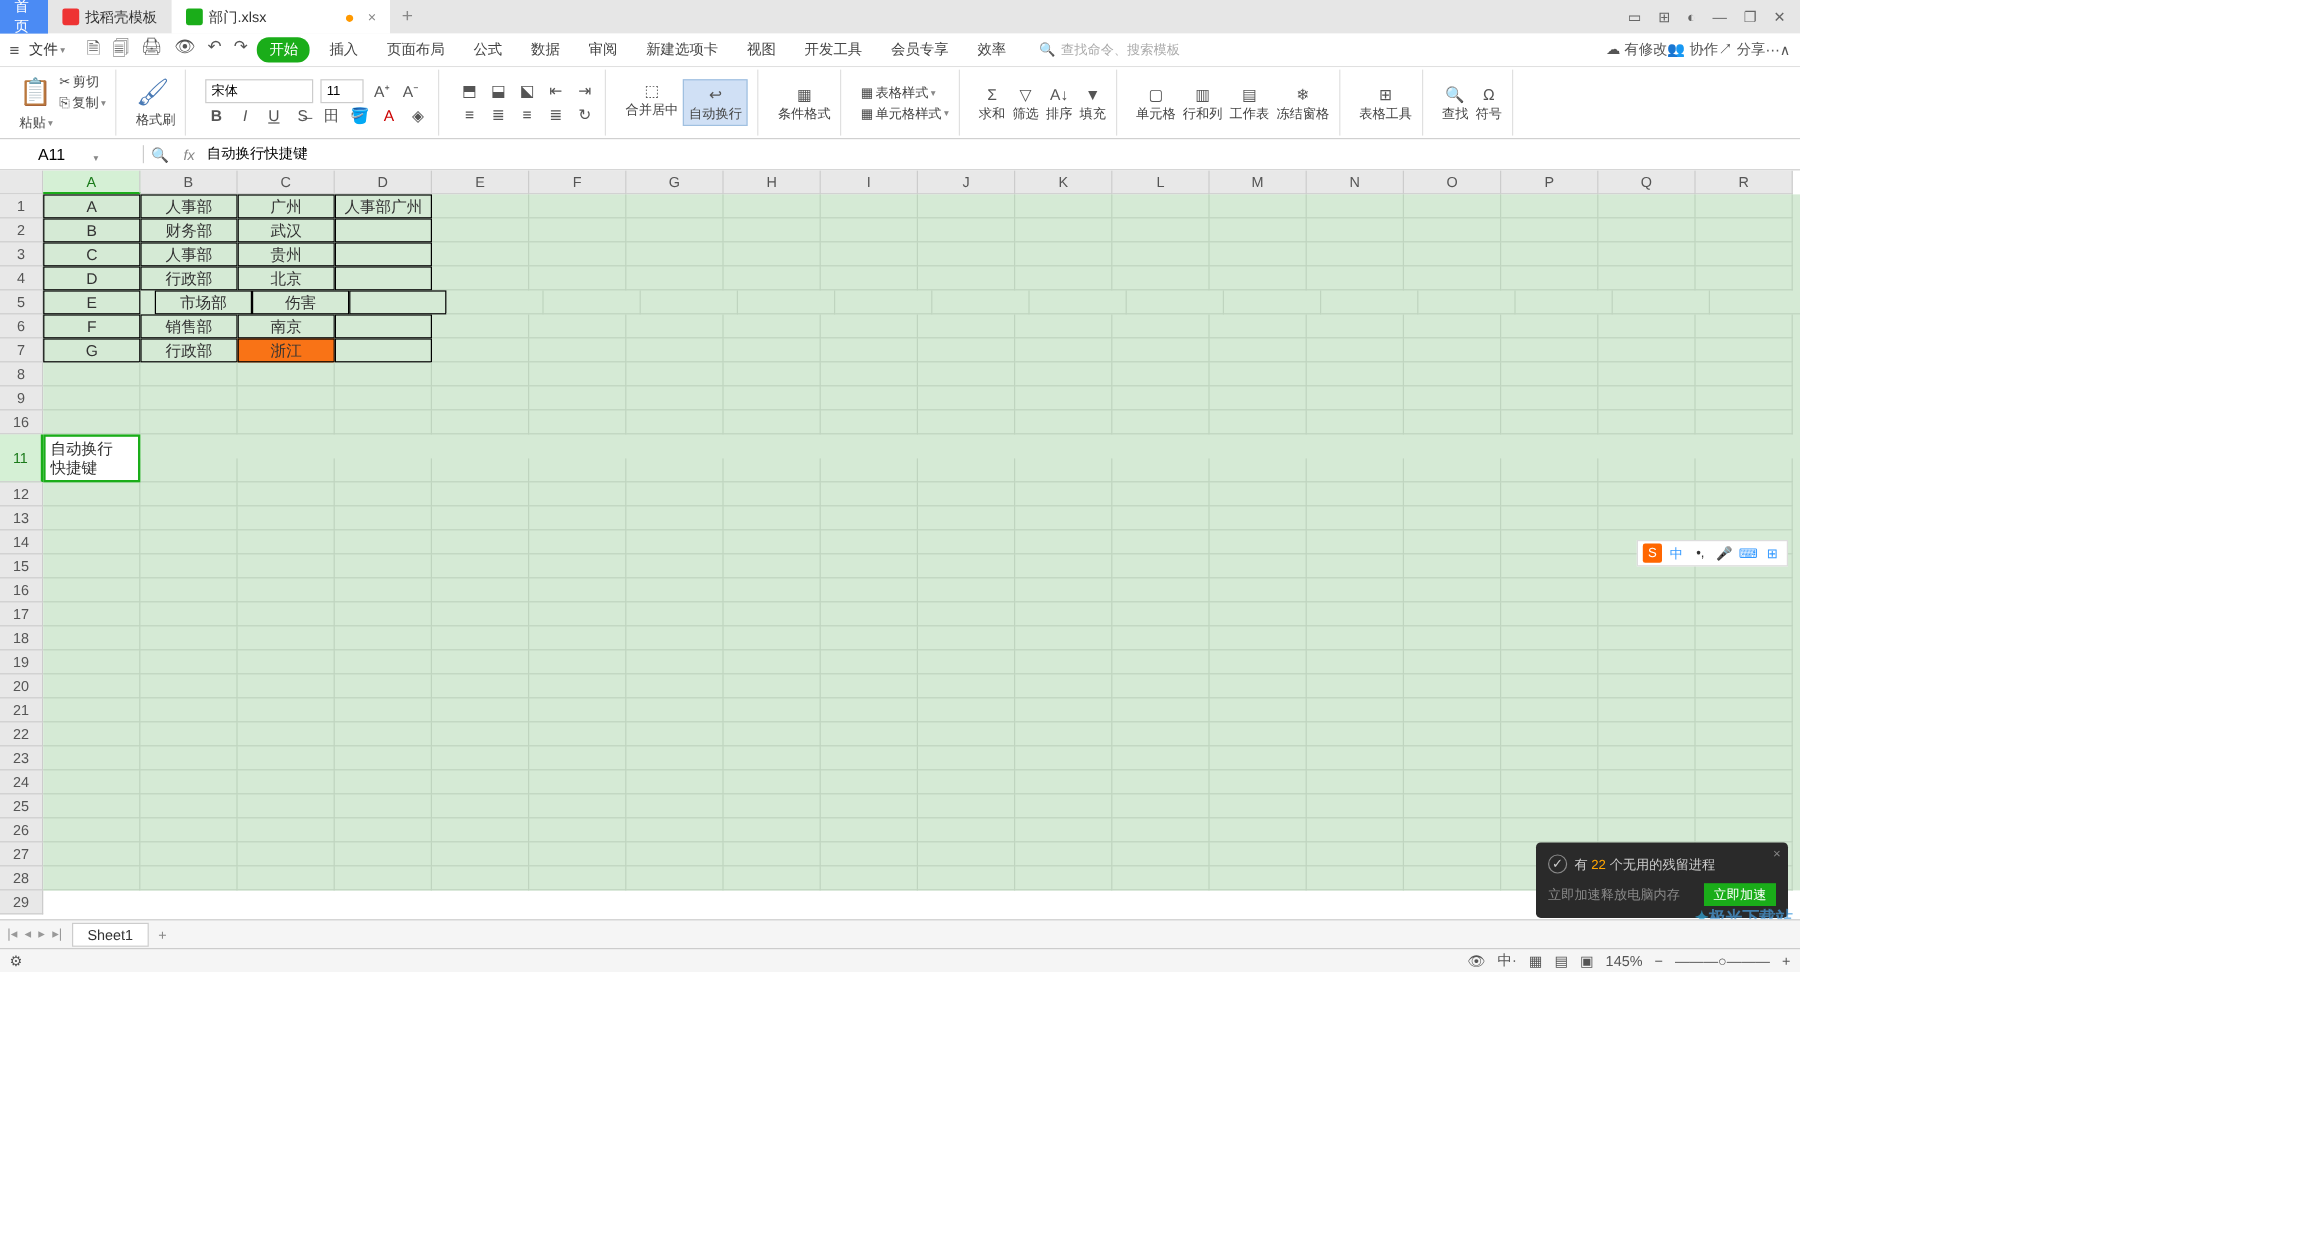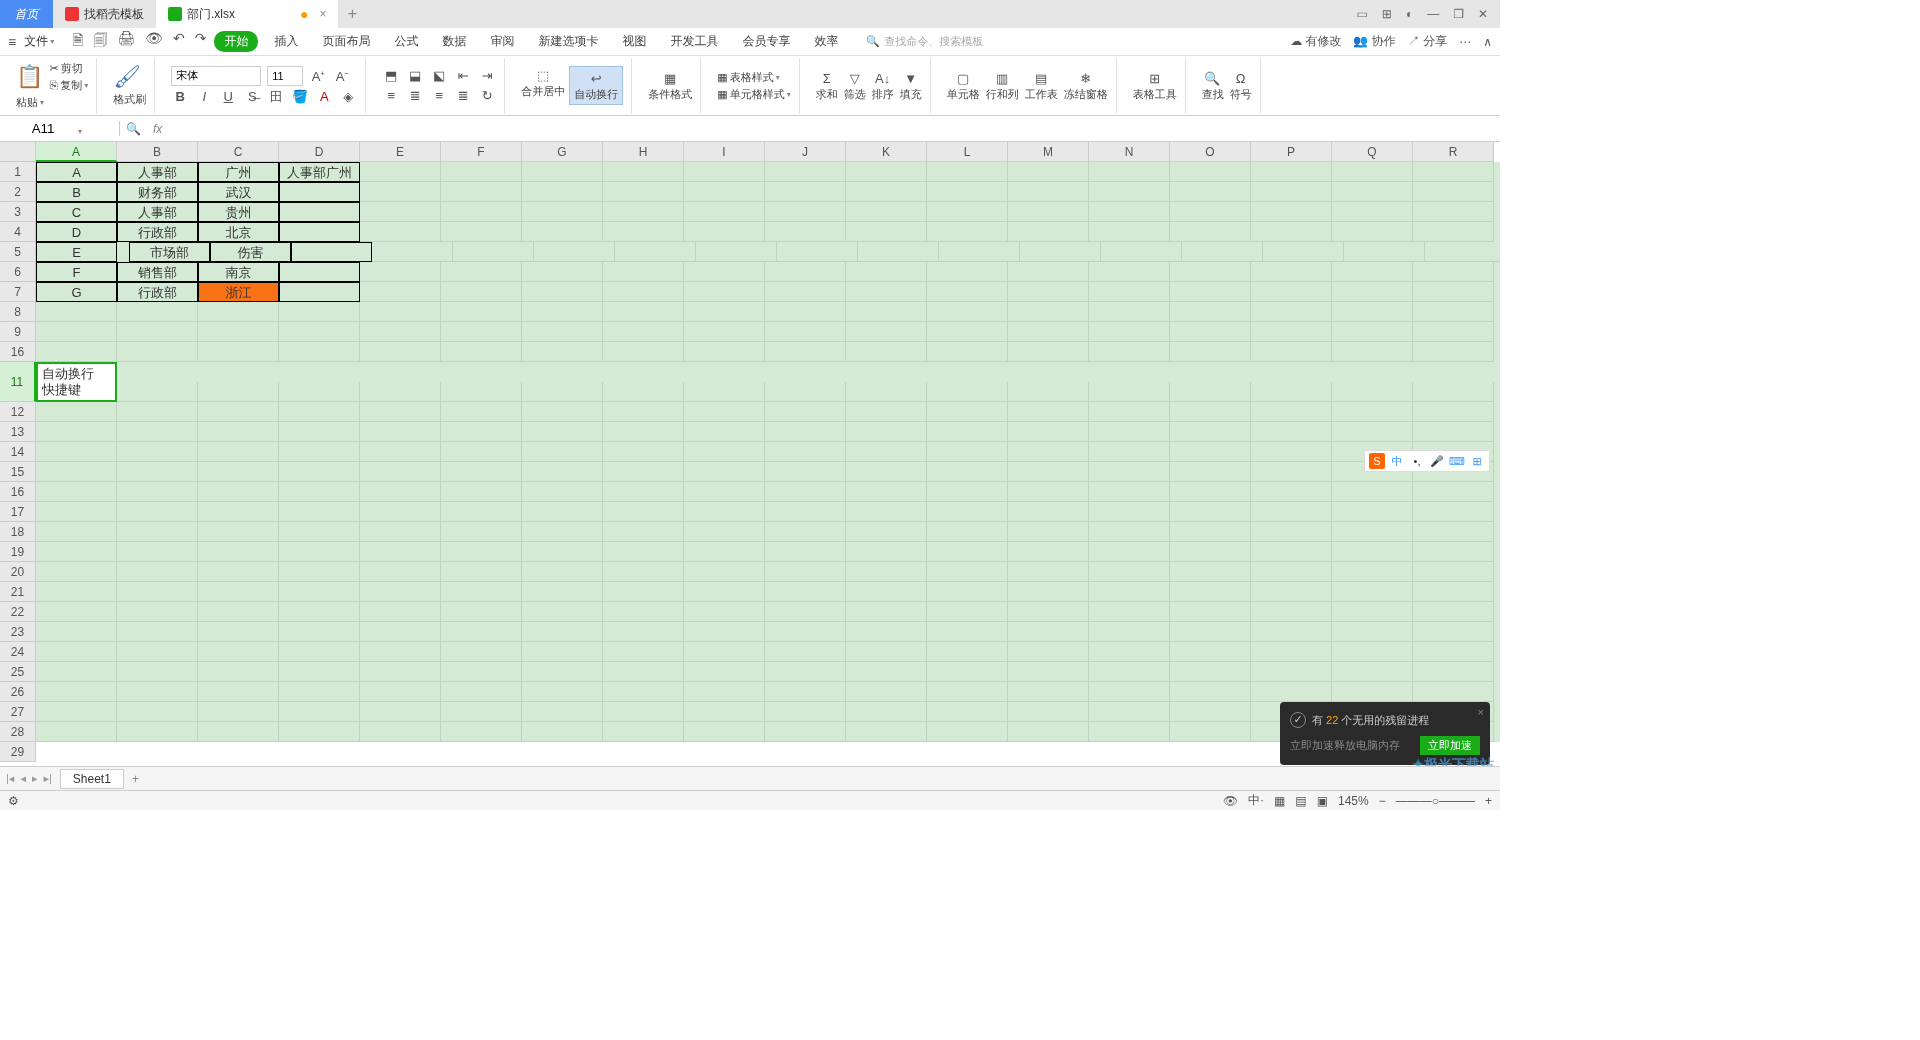--- a/index.html
+++ b/index.html
@@ -1,33 +1,33 @@
 <!DOCTYPE html>
 <html><head>
 <meta charset="utf-8">
 <style>
 * { margin:0; padding:0; box-sizing:border-box; font-family:"Microsoft YaHei",Arial,sans-serif; }
 body { background:#fff; font-size:12px; color:#333; overflow:hidden; width:1500px; height:810px; position:relative; }
 .titlebar { height:28px; background:#e6e6e6; display:flex; align-items:center; }
 .tab { height:28px; display:flex; align-items:center; padding:0 12px; font-size:12px; cursor:pointer; gap:5px; }
-.tab.home { background:#4b8bf4; color:#fff; width:53px; justify-content:center;font-style:italic; }
+.tab.home { background:#4b8bf4; color:#fff; width:40px; justify-content:center; }
 .tab.active { background:#fff; }
 .tab .ico { width:14px; height:14px; display:inline-block; }
 .dot { color:#f90; font-size:14px; }
 .tab-add { width:28px; text-align:center; color:#888; cursor:pointer; font-size:16px; }
 .winctrl { margin-left:auto; display:flex; gap:14px; padding-right:12px; color:#666; }
 .winctrl span { cursor:pointer; }
 .menubar { height:28px; background:#fff; display:flex; align-items:center; border-bottom:1px solid #e0e0e0; padding:0 8px; gap:4px; }
 .menu-left { display:flex; align-items:center; gap:8px; }
 .hamb { font-size:14px; color:#555; }
 .file-btn { font-size:12px; color:#333; display:flex; align-items:center; gap:2px; }
 .qab { display:flex; gap:10px; margin-left:10px; color:#555; font-size:14px; }
 .start-pill { background:#1aad19; color:#fff; padding:2px 10px; border-radius:10px; font-size:12px; }
 .mtab { font-size:12px; color:#444; padding:0 8px; cursor:pointer; }
-.menu-right { margin-left:auto; display:flex; gap:12px; align-items:center; color:#555; }
+.menu-right { margin-left:auto; display:flex; gap:0; align-items:center; color:#555; }
 .ribbon { height:60px; background:#fff; border-bottom:1px solid #d0d0d0; display:flex; align-items:center; padding:2px 8px; gap:8px; overflow:hidden; }
 .rgrp { display:flex; flex-direction:column; justify-content:center; height:100%; border-right:1px solid #e0e0e0; padding:0 8px; gap:2px; }
 .rrow { display:flex; align-items:center; gap:6px; }
 .ric { width:18px; height:18px; display:inline-flex; align-items:center; justify-content:center; color:#555; font-size:13px; }
 .lbl { font-size:11px; color:#444; display:flex; align-items:center; gap:2px; }
 .big { font-size:22px; color:#4a7ab5; }
 .drop { font-size:8px; color:#888; }
 .sel { border:1px solid #ccc; height:20px; font-size:11px; padding:0 4px; background:#fff; }
 .btn-wrap { background:#d0e0f5; padding:2px 4px; border:1px solid #a0c0e0; }
 .formula-bar { height:26px; display:flex; align-items:center; border-bottom:1px solid #ccc; }
@@ -222,20 +222,21 @@
   </div>
 </div>
 
 <div class="formula-bar">
   <div class="name-box">
       <input value="A11" style="">
       <span class="drop">▾</span>
     </div>
   <span class="fb-ico">🔍</span>
   <span class="fb-ico"><i>fx</i></span>
+  <input class="fb-input" value="自动换行快捷键" style="">
 </div>
 
 <div class="sheet-area">
   <div class="corner"></div>
   <div class="col-headers" id="colh">
       <div class="ch sel-col">A</div>
       <div class="ch">B</div>
       <div class="ch">C</div>
       <div class="ch">D</div>
       <div class="ch">E</div>

